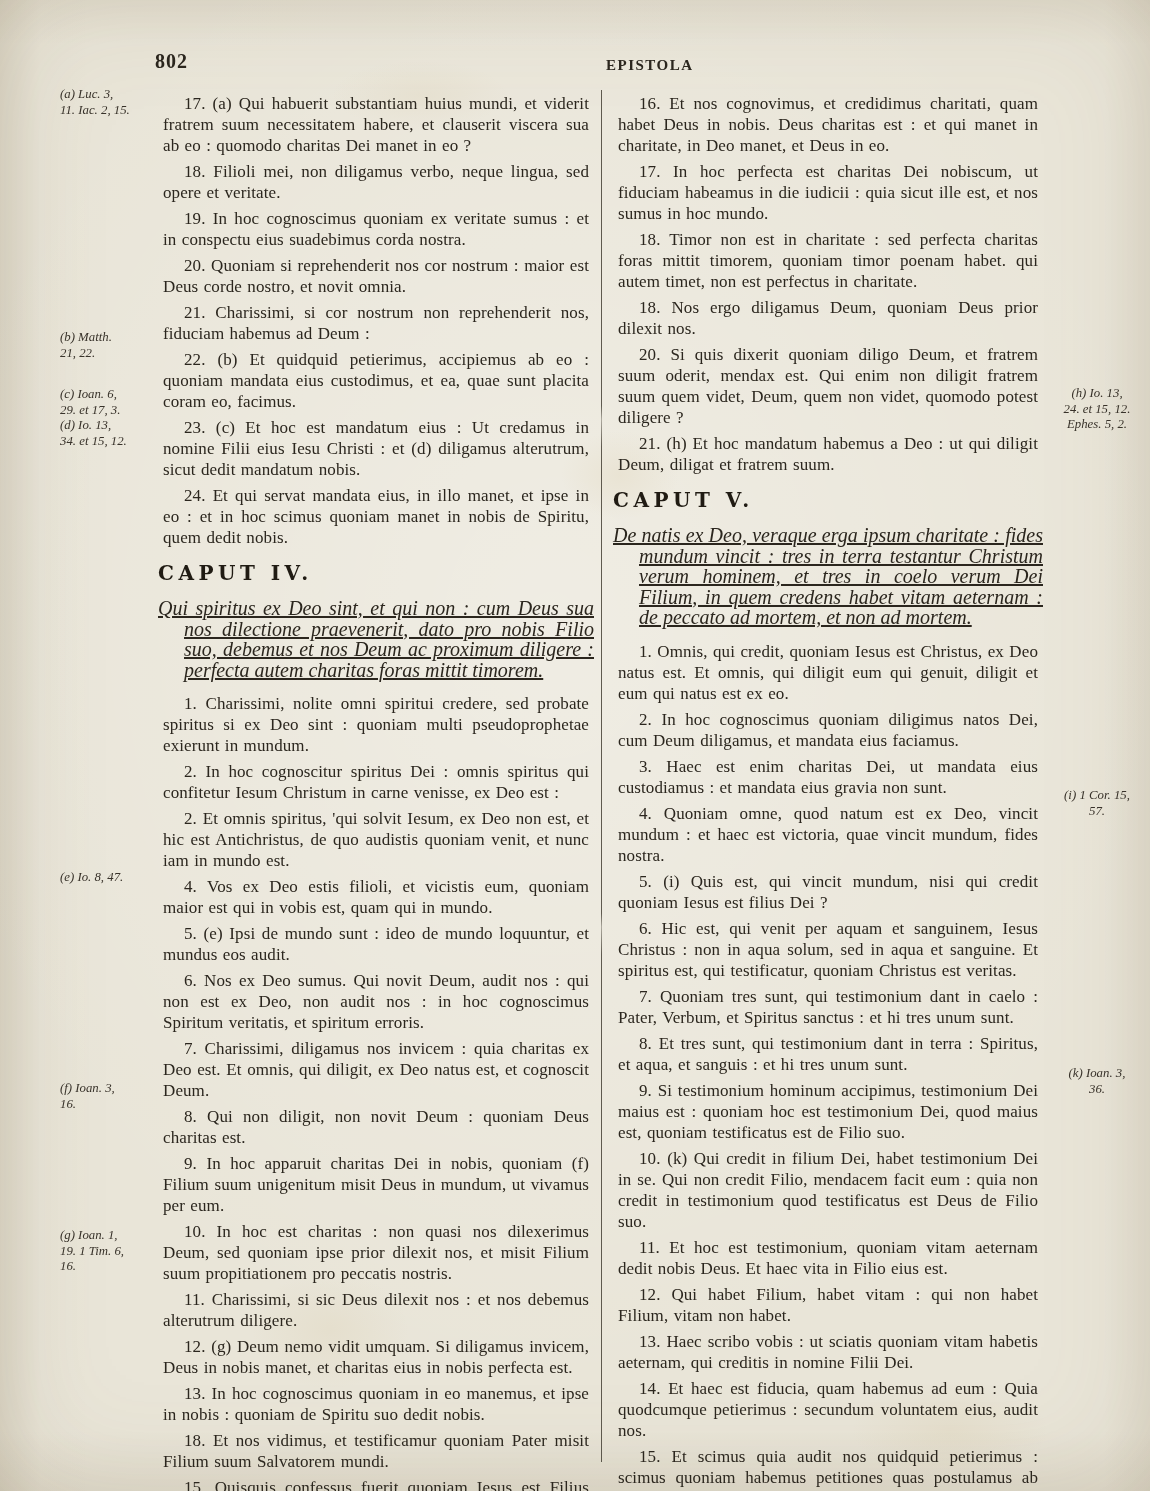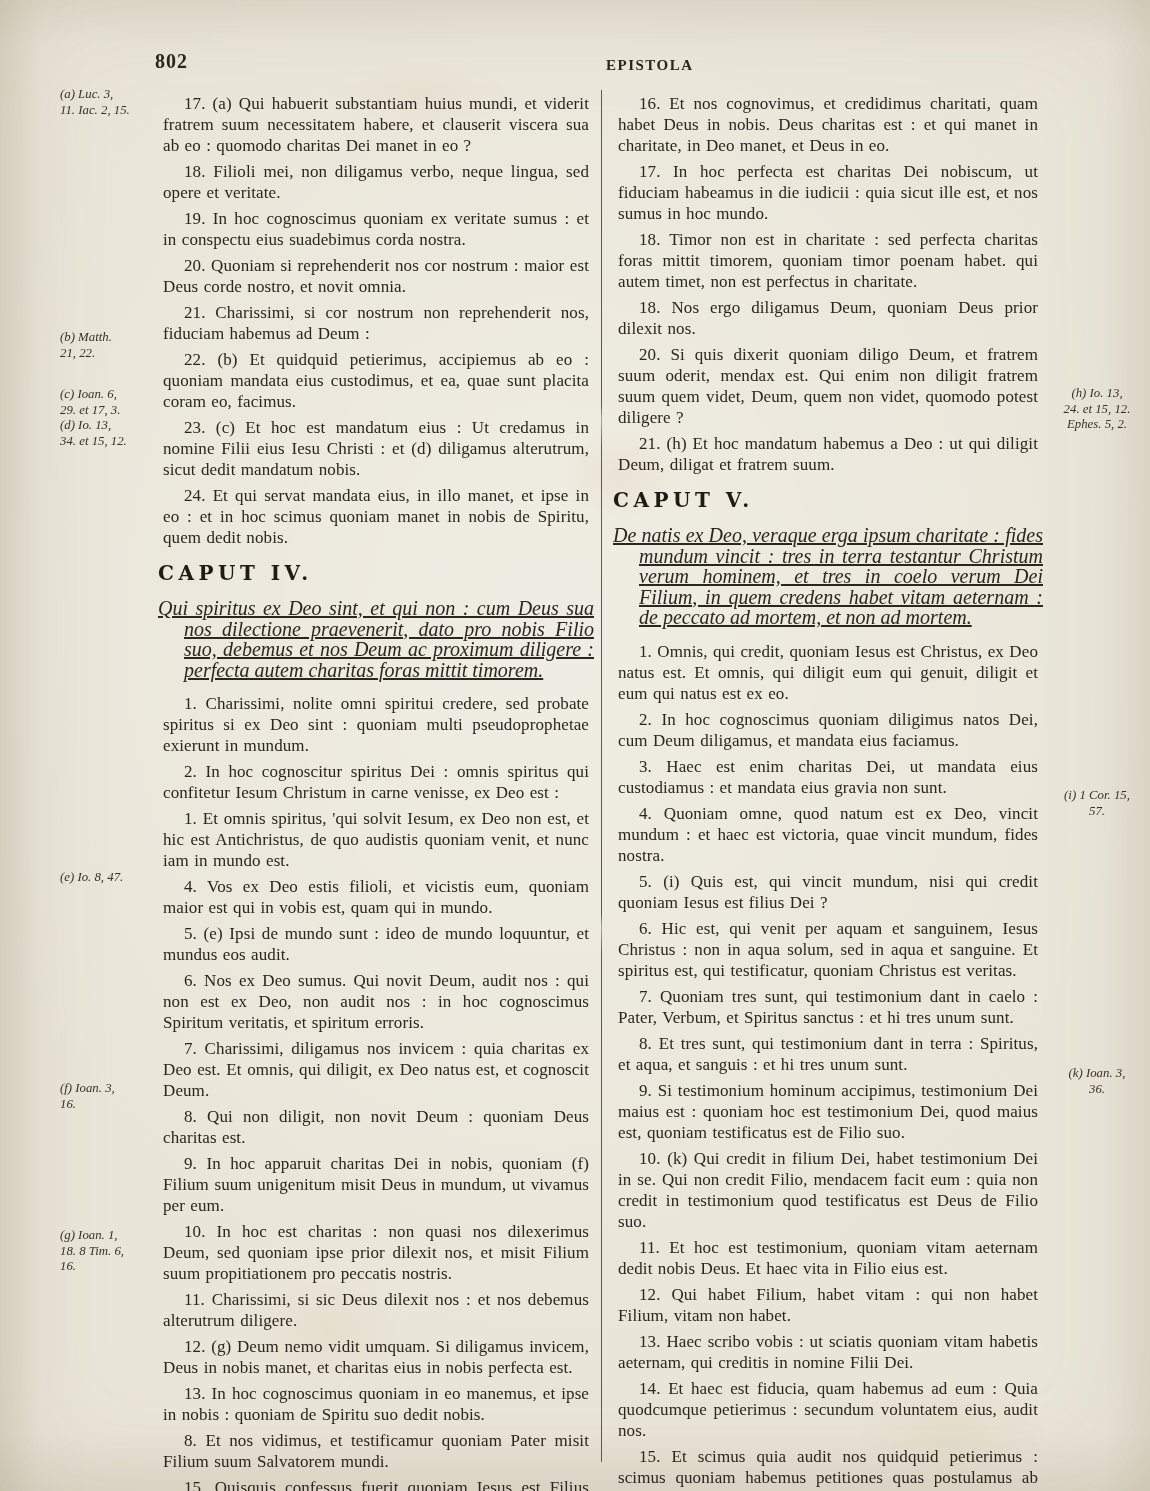--- a/index.html
+++ b/index.html
@@ -95,21 +95,21 @@
   <div class="margin-note margin-note-left" style="top:330px">(b) Matth.
 21, 22.</div>
   <div class="margin-note margin-note-left" style="top:387px">(c) Ioan. 6,
 29. et 17, 3.
 (d) Io. 13,
 34. et 15, 12.</div>
   <div class="margin-note margin-note-left" style="top:870px">(e) Io. 8, 47.</div>
   <div class="margin-note margin-note-left" style="top:1081px">(f) Ioan. 3,
 16.</div>
   <div class="margin-note margin-note-left" style="top:1228px">(g) Ioan. 1,
-18. 8 Tim. 6,
+19. 1 Tim. 6,
 16.</div>
 
   <div class="margin-note margin-note-right" style="top:386px">(h) Io. 13,
 24. et 15, 12.
 Ephes. 5, 2.</div>
   <div class="margin-note margin-note-right" style="top:788px">(i) 1 Cor. 15,
 57.</div>
   <div class="margin-note margin-note-right" style="top:1066px">(k) Ioan. 3,
 36.</div>
 
@@ -121,32 +121,32 @@
     <p class="verse">21. Charissimi, si cor nostrum non reprehenderit nos, fiduciam habemus ad Deum&nbsp;:</p>
     <p class="verse">22. (b) Et quidquid petierimus, accipiemus ab eo&nbsp;: quoniam mandata eius custodimus, et ea, quae sunt placita coram eo, facimus.</p>
     <p class="verse">23. (c) Et hoc est mandatum eius&nbsp;: Ut credamus in nomine Filii eius Iesu Christi&nbsp;: et (d) diligamus alterutrum, sicut dedit mandatum nobis.</p>
     <p class="verse">24. Et qui servat mandata eius, in illo manet, et ipse in eo&nbsp;: et in hoc scimus quoniam manet in nobis de Spiritu, quem dedit nobis.</p>
 
     <div class="caput">CAPUT IV.</div>
     <p class="summary">Qui spiritus ex Deo sint, et qui non&nbsp;: cum Deus sua nos dilectione praevenerit, dato pro nobis Filio suo, debemus et nos Deum ac proximum diligere&nbsp;: perfecta autem charitas foras mittit timorem.</p>
 
     <p class="verse">1. Charissimi, nolite omni spiritui credere, sed probate spiritus si ex Deo sint&nbsp;: quoniam multi pseudoprophetae exierunt in mundum.</p>
     <p class="verse">2. In hoc cognoscitur spiritus Dei&nbsp;: omnis spiritus qui confitetur Iesum Christum in carne venisse, ex Deo est&nbsp;:</p>
-    <p class="verse">1. Et omnis spiritus, 'qui solvit Iesum, ex Deo non est, et hic est Antichristus, de quo audistis quoniam venit, et nunc iam in mundo est.</p>
+    <p class="verse">2. Et omnis spiritus, 'qui solvit Iesum, ex Deo non est, et hic est Antichristus, de quo audistis quoniam venit, et nunc iam in mundo est.</p>
     <p class="verse">4. Vos ex Deo estis filioli, et vicistis eum, quoniam maior est qui in vobis est, quam qui in mundo.</p>
     <p class="verse">5. (e) Ipsi de mundo sunt&nbsp;: ideo de mundo loquuntur, et mundus eos audit.</p>
     <p class="verse">6. Nos ex Deo sumus. Qui novit Deum, audit nos&nbsp;: qui non est ex Deo, non audit nos&nbsp;: in hoc cognoscimus Spiritum veritatis, et spiritum erroris.</p>
     <p class="verse">7. Charissimi, diligamus nos invicem&nbsp;: quia charitas ex Deo est. Et omnis, qui diligit, ex Deo natus est, et cognoscit Deum.</p>
     <p class="verse">8. Qui non diligit, non novit Deum&nbsp;: quoniam Deus charitas est.</p>
     <p class="verse">9. In hoc apparuit charitas Dei in nobis, quoniam (f) Filium suum unigenitum misit Deus in mundum, ut vivamus per eum.</p>
     <p class="verse">10. In hoc est charitas&nbsp;: non quasi nos dilexerimus Deum, sed quoniam ipse prior dilexit nos, et misit Filium suum propitiationem pro peccatis nostris.</p>
     <p class="verse">11. Charissimi, si sic Deus dilexit nos&nbsp;: et nos debemus alterutrum diligere.</p>
     <p class="verse">12. (g) Deum nemo vidit umquam. Si diligamus invicem, Deus in nobis manet, et charitas eius in nobis perfecta est.</p>
     <p class="verse">13. In hoc cognoscimus quoniam in eo manemus, et ipse in nobis&nbsp;: quoniam de Spiritu suo dedit nobis.</p>
-    <p class="verse">8. Et nos vidimus, et testificamur quoniam Pater misit Filium suum Salvatorem mundi.</p>
+    <p class="verse">18. Et nos vidimus, et testificamur quoniam Pater misit Filium suum Salvatorem mundi.</p>
     <p class="verse">15. Quisquis confessus fuerit quoniam Iesus est Filius Dei, Deus in eo manet, et ipse in Deo.</p>
   </div>
 
   <div class="col col-right">
     <p class="verse">16. Et nos cognovimus, et credidimus charitati, quam habet Deus in nobis. Deus charitas est&nbsp;: et qui manet in charitate, in Deo manet, et Deus in eo.</p>
     <p class="verse">17. In hoc perfecta est charitas Dei nobiscum, ut fiduciam habeamus in die iudicii&nbsp;: quia sicut ille est, et nos sumus in hoc mundo.</p>
     <p class="verse">18. Timor non est in charitate&nbsp;: sed perfecta charitas foras mittit timorem, quoniam timor poenam habet. qui autem timet, non est perfectus in charitate.</p>
     <p class="verse">18. Nos ergo diligamus Deum, quoniam Deus prior dilexit nos.</p>
     <p class="verse">20. Si quis dixerit quoniam diligo Deum, et fratrem suum oderit, mendax est. Qui enim non diligit fratrem suum quem videt, Deum, quem non videt, quomodo potest diligere&nbsp;?</p>
     <p class="verse">21. (h) Et hoc mandatum habemus a Deo&nbsp;: ut qui diligit Deum, diligat et fratrem suum.</p>

